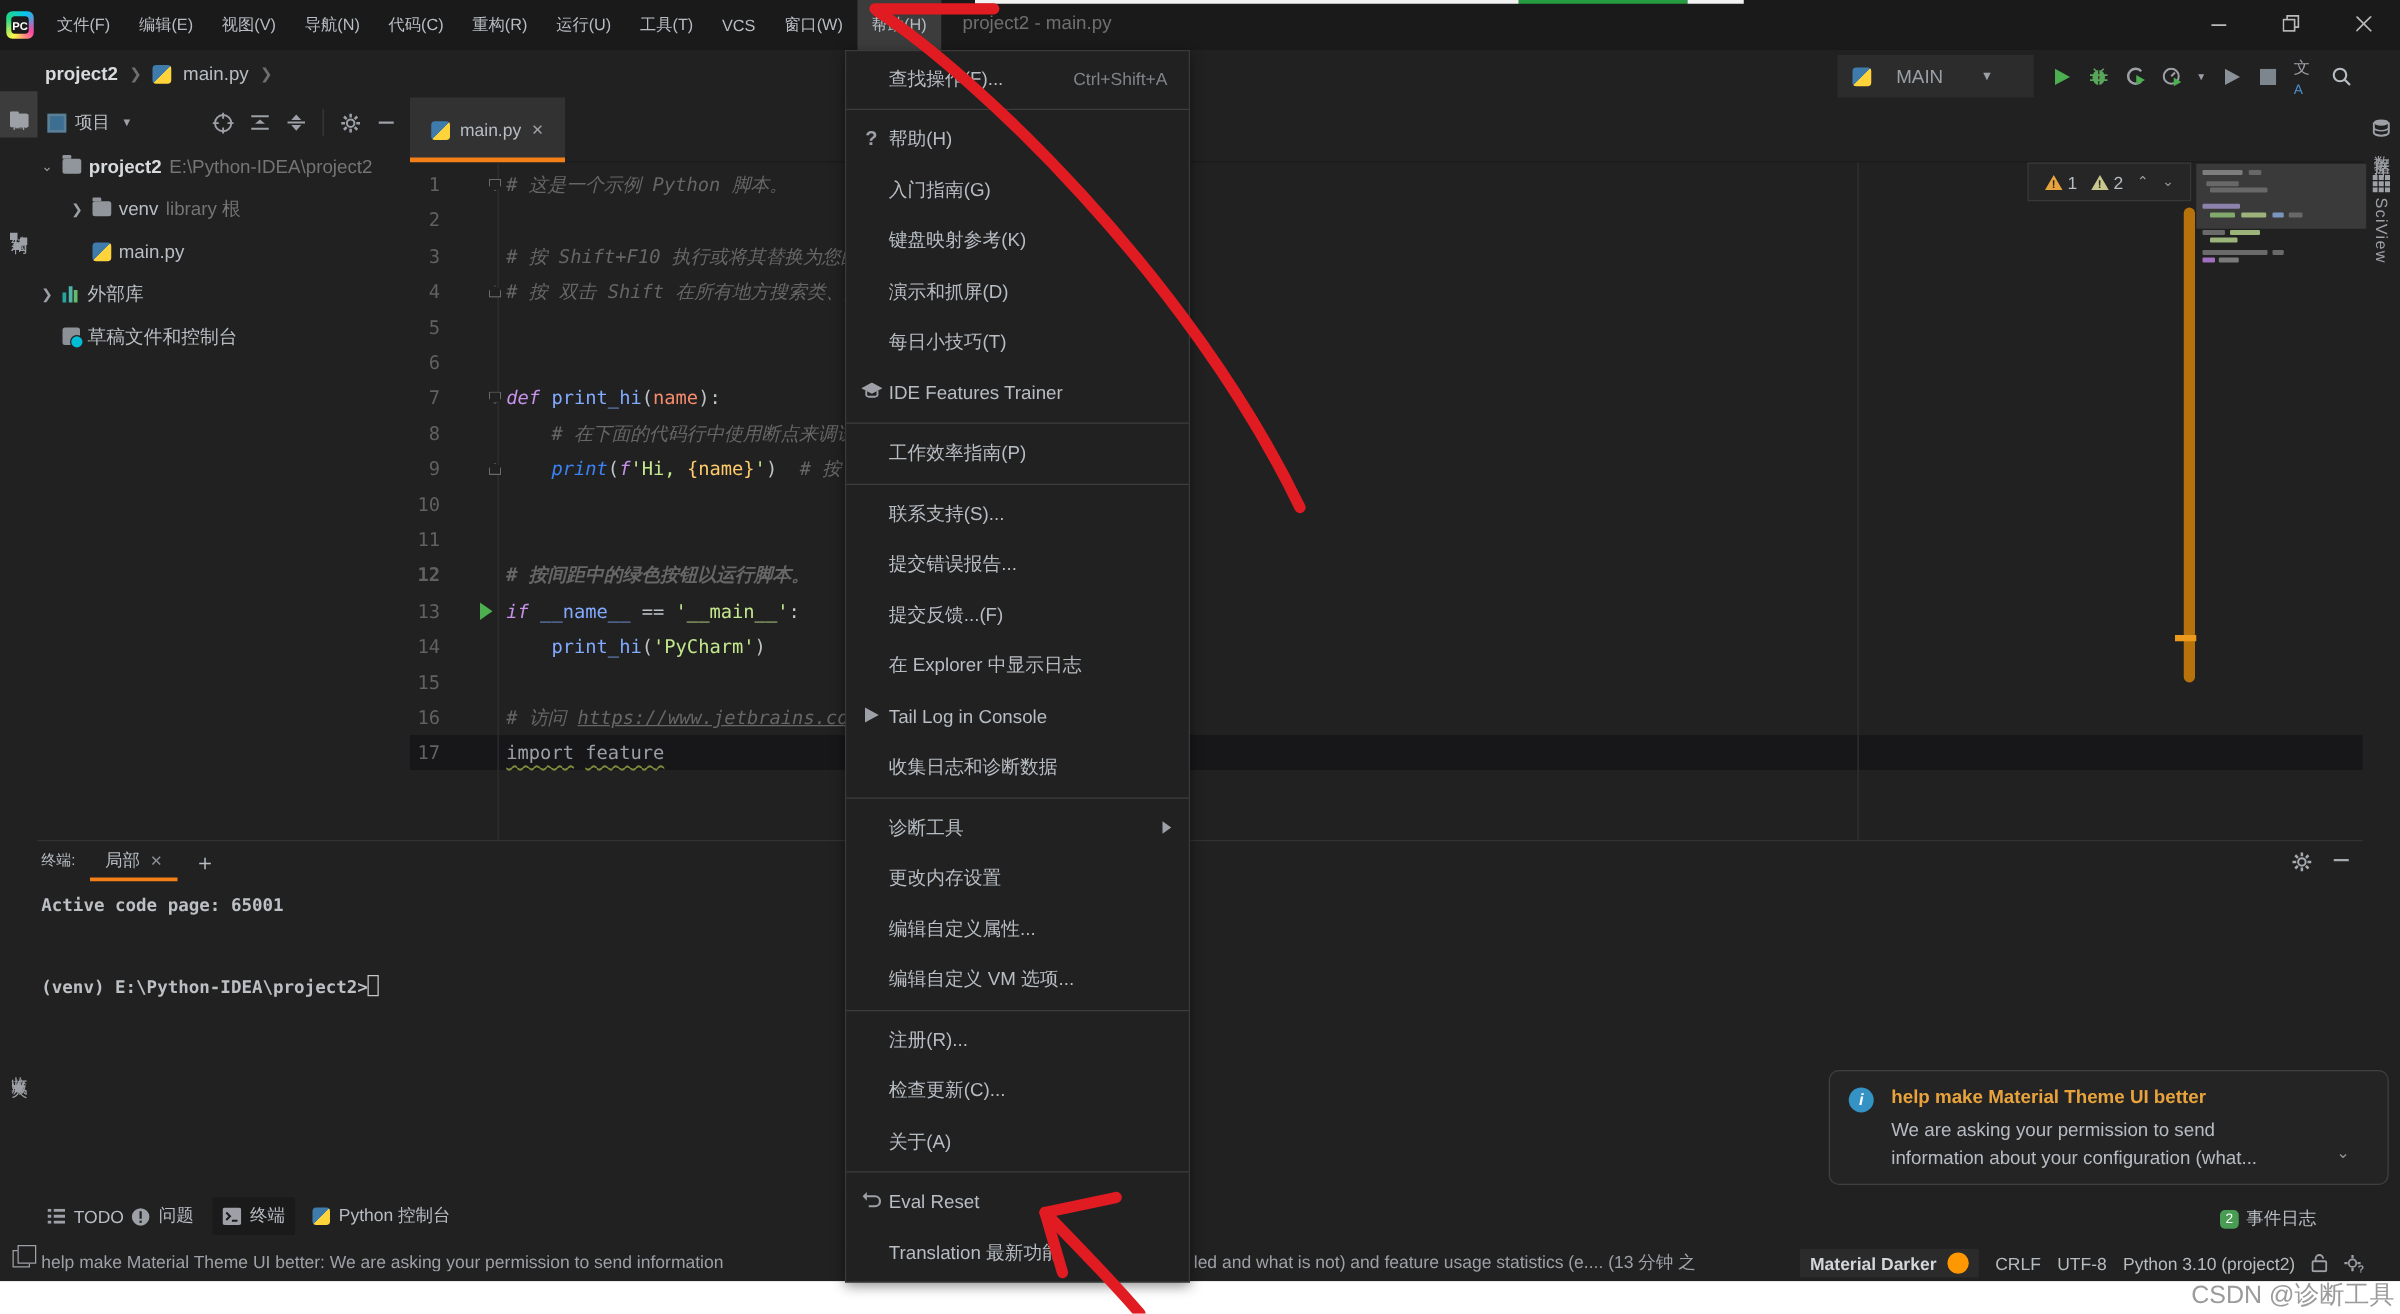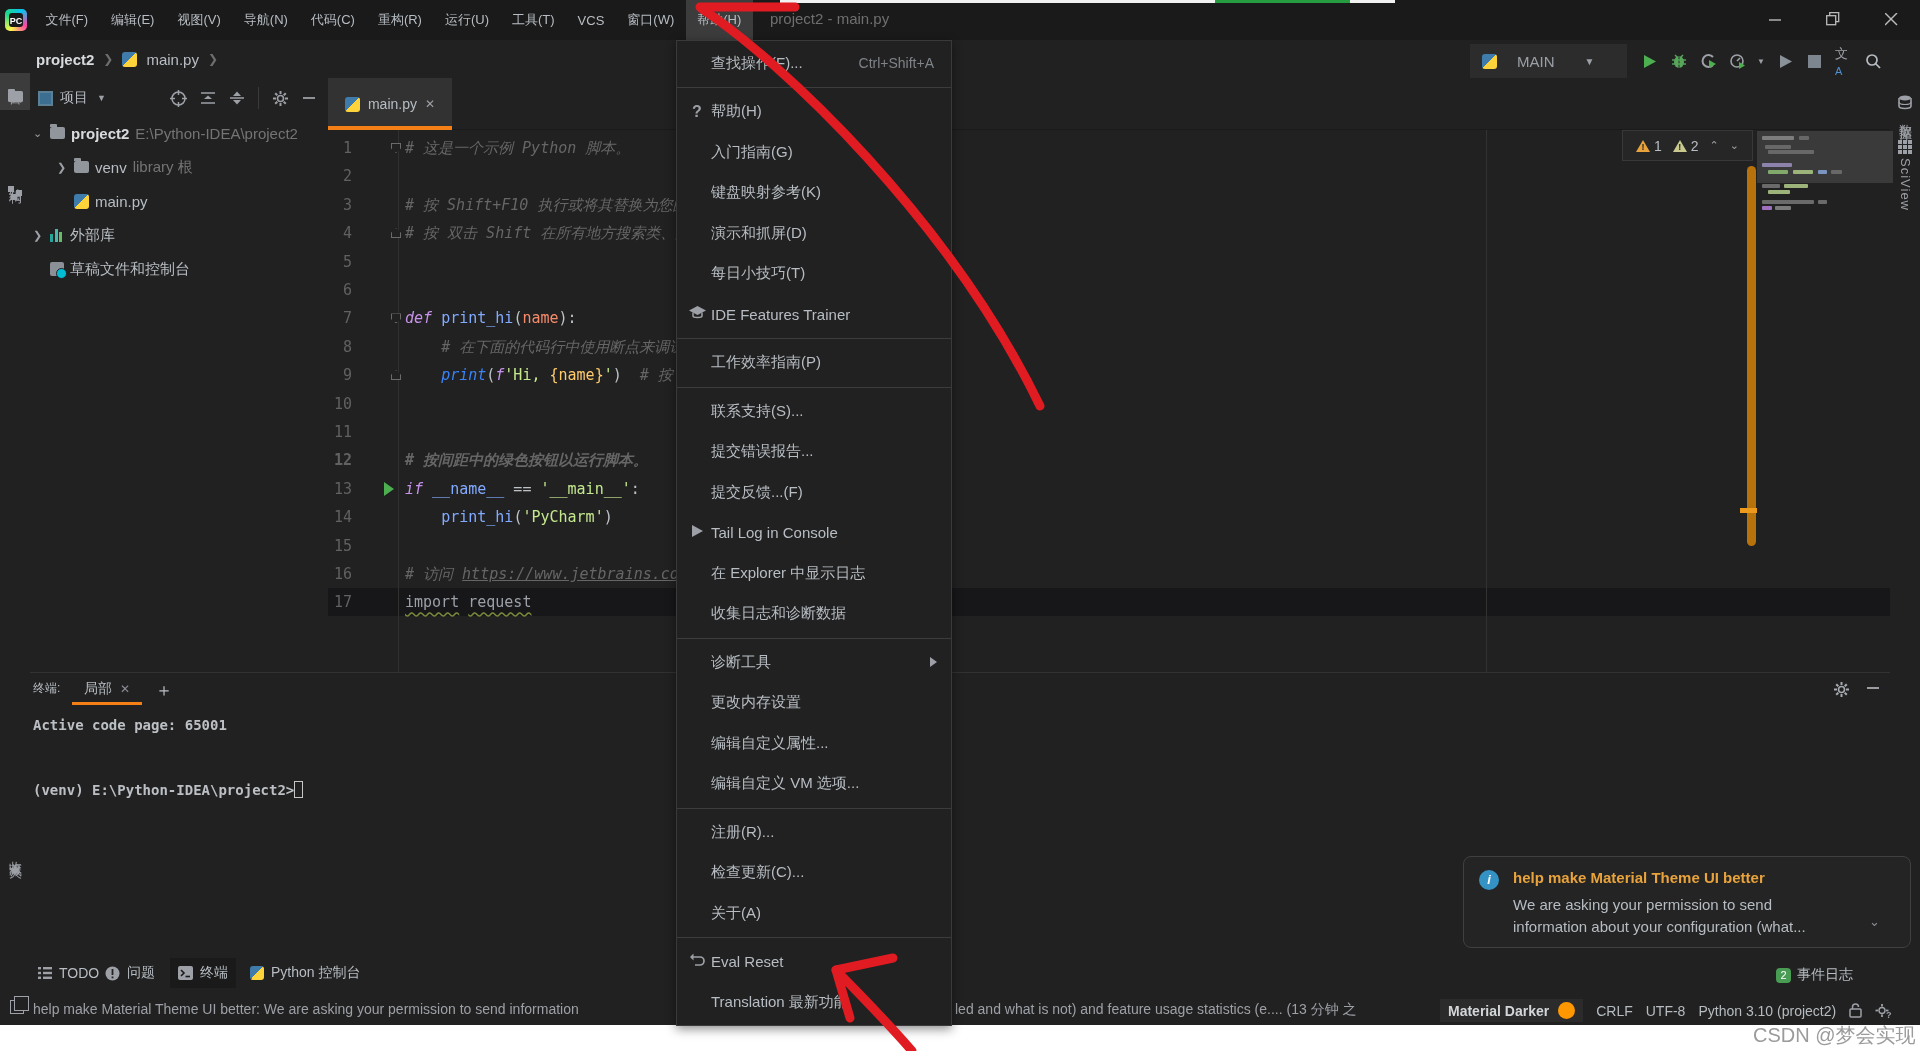--- a/index.html
+++ b/index.html
@@ -441,21 +441,21 @@
           <div class="cl" style="top: 174.4px; width: 1545px;"><span class="num">7</span><span class="fold down"></span><span class="code"><span class="kw">def </span><span class="fn">print_hi</span><span class="tx">(</span><span class="pr">name</span><span class="tx">):</span></span></div>
           <div class="cl" style="top: 202.8px; width: 1545px;"><span class="num">8</span><span class="code"><span class="tx">    </span><span class="cm"># 在下面的代码行中使用断点来调试脚本。</span></span></div>
           <div class="cl" style="top: 231.2px; width: 1545px;"><span class="num">9</span><span class="fold up"></span><span class="code"><span class="tx">    </span><span class="bi">print</span><span class="tx">(</span><span class="kw">f</span><span class="st">'Hi, </span><span class="br">{name}</span><span class="st">'</span><span class="tx">)</span><span class="tx">  </span><span class="cm"># 按 Ctrl+F8 切换断点。</span></span></div>
           <div class="cl" style="top: 259.6px; width: 1545px;"><span class="num">10</span><span class="code"></span></div>
           <div class="cl" style="top: 288px; width: 1545px;"><span class="num">11</span><span class="code"></span></div>
           <div class="cl" style="top: 316.4px; width: 1545px; font-weight: bold;"><span class="num">12</span><span class="code"><span class="cm"># 按间距中的绿色按钮以运行脚本。</span></span></div>
           <div class="cl" style="top: 344.8px; width: 1545px;"><span class="num">13</span><span class="runarr"></span><span class="code"><span class="kw">if </span><span class="dn">__name__</span><span class="tx"> == </span><span class="st">'__main__'</span><span class="tx">:</span></span></div>
           <div class="cl" style="top: 373.2px; width: 1545px;"><span class="num">14</span><span class="code"><span class="tx">    </span><span class="fc">print_hi</span><span class="tx">(</span><span class="st">'PyCharm'</span><span class="tx">)</span></span></div>
           <div class="cl" style="top: 401.6px; width: 1545px;"><span class="num">15</span><span class="code"></span></div>
           <div class="cl" style="top: 430px; width: 1545px;"><span class="num">16</span><span class="code"><span class="cm"># 访问 </span><span class="cm lk">https://www.jetbrains.com/help/pycharm/</span></span></div>
-          <div class="cl" style="top: 458.4px; width: 1545px;"><span class="num">17</span><span class="code"><span class="er">import</span><span class="tx"> </span><span class="er">request</span></span></div>
+          <div class="cl" style="top: 458.4px; width: 1545px;"><span class="num">17</span><span class="code"><span class="er">import</span><span class="tx"> </span><span class="er">feature</span></span></div>
         </div>
   </div>
 
   <div id="inspect">
     <span style="display:flex;align-items:center;gap:4px">
           <span class="tri orange">
             <i>!</i>
           </span>
           <span>1</span>
         </span>
@@ -587,21 +587,21 @@
               <line x1="7" y1="11.4" x2="7" y2="14"></line>
               <line x1="0.5" y1="7.5" x2="3.1" y2="7.5"></line>
               <line x1="10.9" y1="7.5" x2="13.5" y2="7.5"></line>
             </g>
             <text x="11" y="15" fill="#9da0a6" font-size="9" font-weight="bold">?</text>
           </svg>
     </div>
   </div>
 
   <div id="whitestrip"></div>
-  <div id="watermark">CSDN @梦会实现</div>
+  <div id="watermark">CSDN @诊断工具</div>
 
   <div id="helpmenu">
         <div class="hm-item">
           <span class="lbl">查找操作(F)...</span>
           <span class="sc">Ctrl+Shift+A</span>
         </div>
         <div class="hm-sep"></div>
         <div class="hm-item">
           <span class="ic" style="font-size:16px;font-weight:bold">?</span>
           <span class="lbl">帮助(H)</span>
@@ -633,27 +633,27 @@
         <div class="hm-item">
           <span class="lbl">联系支持(S)...</span>
         </div>
         <div class="hm-item">
           <span class="lbl">提交错误报告...</span>
         </div>
         <div class="hm-item">
           <span class="lbl">提交反馈...(F)</span>
         </div>
         <div class="hm-item">
+          <span class="lbl">在 Explorer 中显示日志</span>
+        </div>
+        <div class="hm-item">
           <span class="ic"><svg width="13" height="14">
               <polygon points="1,1 12,7 1,13" fill="#9da0a6"></polygon>
             </svg></span>
           <span class="lbl">Tail Log in Console</span>
-        </div>
-        <div class="hm-item">
-          <span class="lbl">在 Explorer 中显示日志</span>
         </div>
         <div class="hm-item">
           <span class="lbl">收集日志和诊断数据</span>
         </div>
         <div class="hm-sep"></div>
         <div class="hm-item">
           <span class="lbl">诊断工具</span>
           <span class="sub"></span>
         </div>
         <div class="hm-item">

